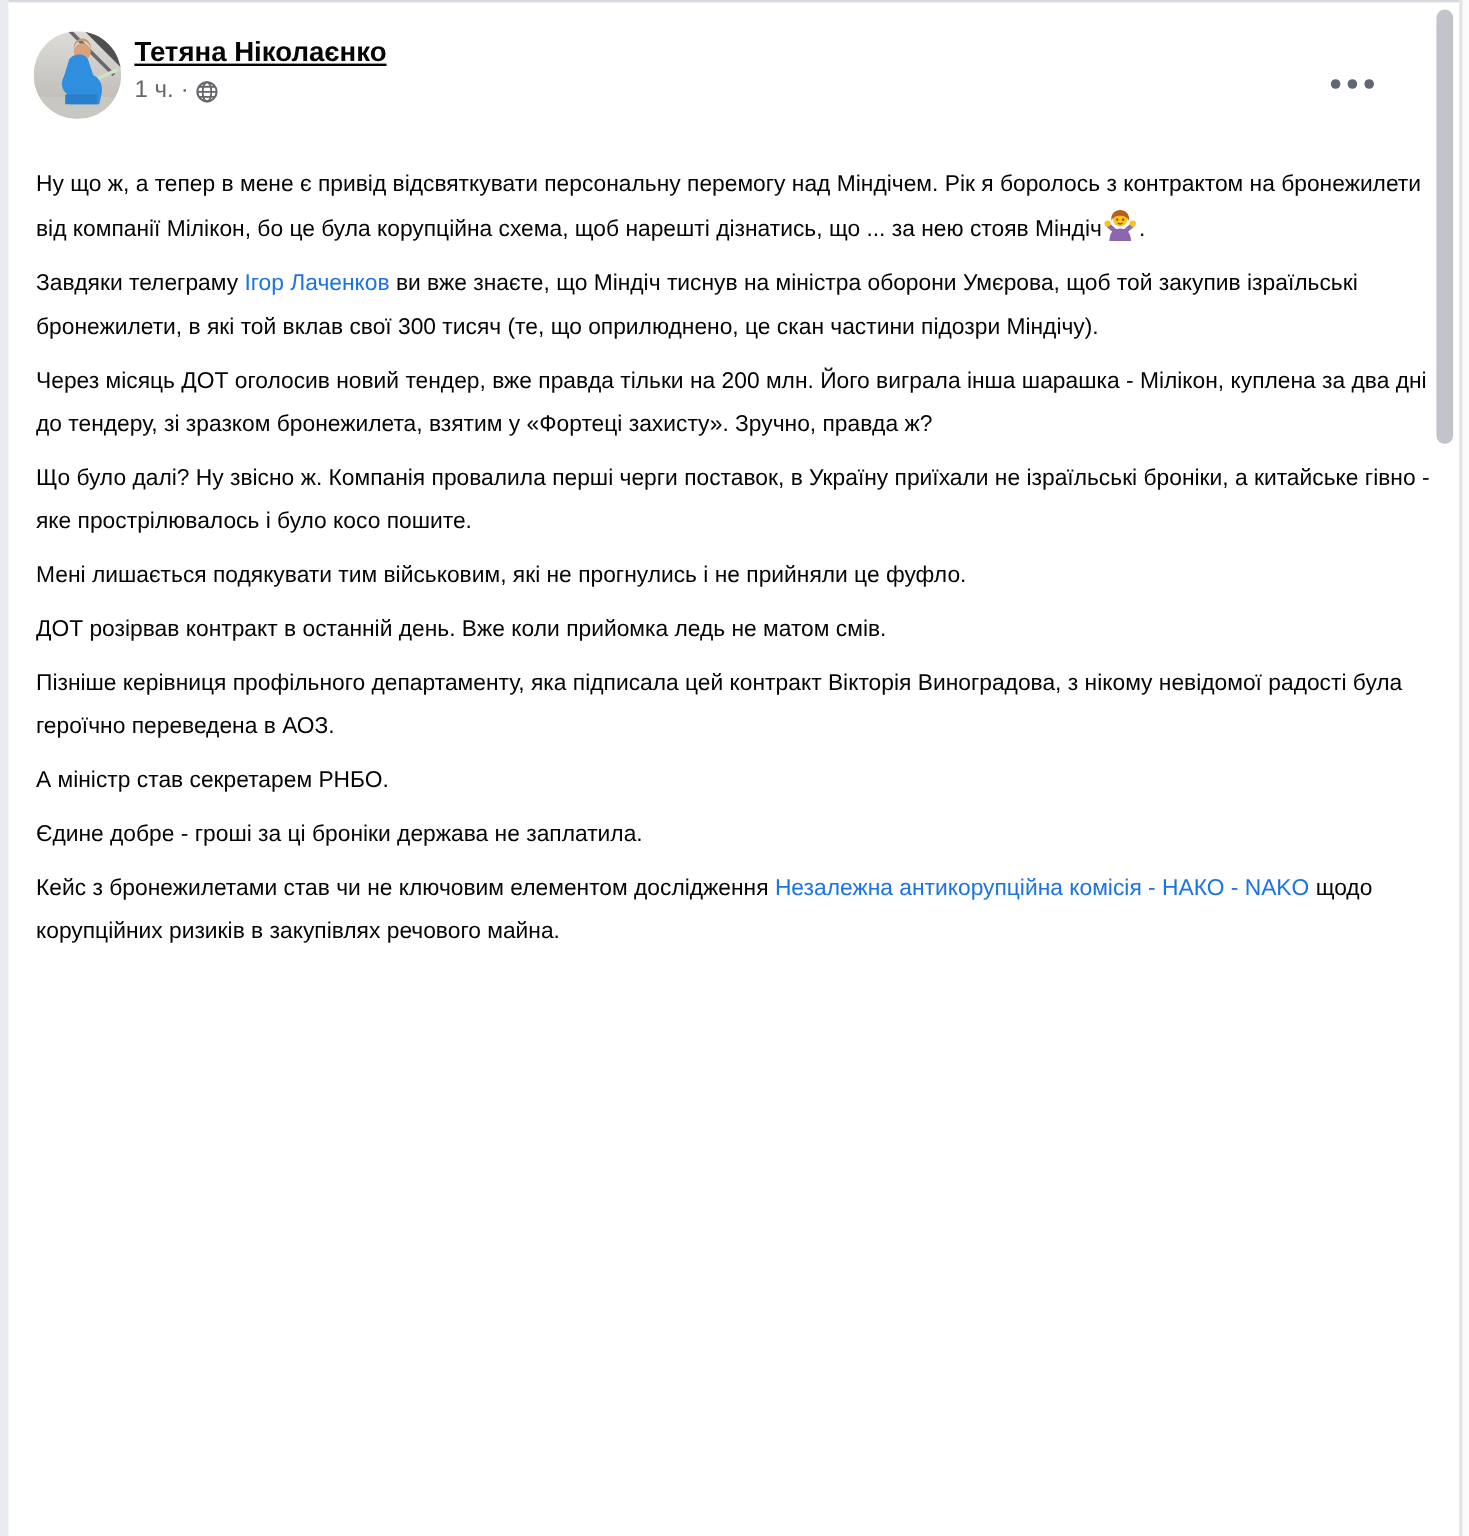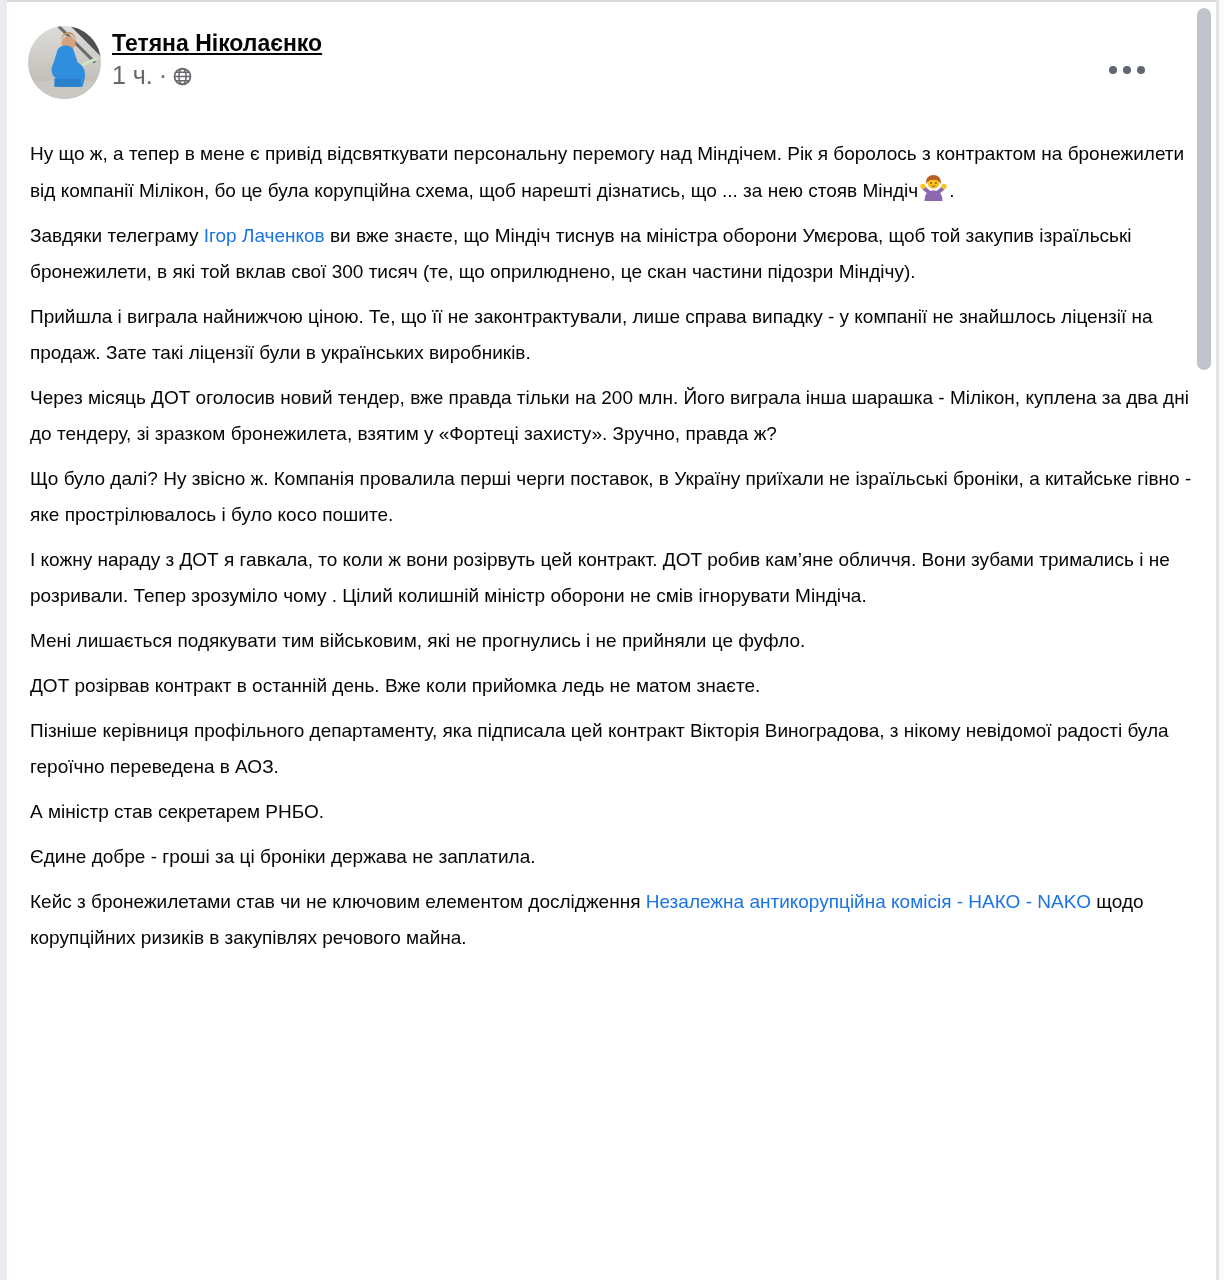--- a/index.html
+++ b/index.html
@@ -25,21 +25,21 @@
   .header{position:relative;height:92px;margin:24px 0 0 21px;}
   .avatar{
     position:absolute;left:0;top:0;width:73px;height:73px;border-radius:50%;
     overflow:hidden;box-shadow:inset 0 0 0 1px rgba(0,0,0,.08);cursor:pointer;
   }
   .avatar svg{display:block;width:100%;height:100%;}
   .author-block{position:absolute;left:84px;top:3px;}
   .author-name{
     font-size:23px;font-weight:700;color:#050505;line-height:28px;cursor:pointer;text-decoration:underline;
   }
-  .meta-row{display:flex;align-items:center;gap:6px;margin-top:6px;color:#65676b;font-size:25px;line-height:24px;}
+  .meta-row{display:flex;align-items:center;gap:6px;margin-top:6px;color:#65676b;font-size:20px;line-height:24px;}
   .globe-icon{display:inline-flex;margin-top:2px;}
   .menu-button{
     position:absolute;right:44px;top:22px;width:52px;height:44px;
     display:flex;align-items:center;justify-content:center;gap:6px;cursor:pointer;border-radius:8px;
   }
   .menu-button i{width:8px;height:8px;border-radius:50%;background:#606770;display:block;}
 
   
   .body-text{margin:18px 0 0 23px;width:1162px;color:#050505;font-size:19px;line-height:36px;}
   .body-text p{margin:0 0 9px 0;padding:0;}
@@ -110,24 +110,22 @@
     <circle cx="20.8" cy="12.8" r="1" fill="#5d4037"></circle>
     <path d="M16 16.2c1.2 1 2.8 1 4 0" stroke="#5d4037" stroke-width="1" fill="none" stroke-linecap="round"></path>
     <path d="M12.6 23.5 L7 18.8" stroke="#8d67ad" stroke-width="4.4" stroke-linecap="round"></path>
     <path d="M23.4 23.5 L29 18.8" stroke="#8d67ad" stroke-width="4.4" stroke-linecap="round"></path>
     <circle cx="5.8" cy="16.6" r="3" fill="#fcc21b"></circle>
     <circle cx="30.2" cy="16.6" r="3" fill="#fcc21b"></circle>
     <path d="M18 21.4c-5.2 0-8.8 2.7-9.9 7.6-.4 1.7-.6 3-.6 4.6h21c0-1.6-.2-2.9-.6-4.6-1.1-4.9-4.7-7.6-9.9-7.6z" fill="#8d67ad"></path>
   </svg>
 </span>.</p>
       <p>Завдяки телеграму <a class="post-link" href="#">Ігор Лаченков</a> ви вже знаєте, що Міндіч тиснув на міністра оборони Умєрова, щоб той закупив ізраїльські бронежилети, в які той вклав свої 300 тисяч (те, що оприлюднено, це скан частини підозри Міндічу).</p>
-      <p>Прийшла і виграла найнижчою ціною. Те, що її не законтрактували, лише справа випадку - у компанії не знайшлось ліцензії на продаж. Зате такі ліцензії були в українських виробників.</p>
       <p>Через місяць ДОТ оголосив новий тендер, вже правда тільки на 200 млн. Його виграла інша шарашка - Мілікон, куплена за два дні до тендеру, зі зразком бронежилета, взятим у «Фортеці захисту». Зручно, правда ж?</p>
       <p>Що було далі? Ну звісно ж. Компанія провалила перші черги поставок, в Україну приїхали не ізраїльські броніки, а китайське гівно - яке прострілювалось і було косо пошите.</p>
-      <p>І кожну нараду з ДОТ я гавкала, то коли ж вони розірвуть цей контракт. ДОТ робив кам’яне обличчя. Вони зубами тримались і не розривали. Тепер зрозуміло чому . Цілий колишній міністр оборони не смів ігнорувати Міндіча.</p>
       <p>Мені лишається подякувати тим військовим, які не прогнулись і не прийняли це фуфло.</p>
-      <p>ДОТ розірвав контракт в останній день. Вже коли прийомка ледь не матом знаєте.</p>
+      <p>ДОТ розірвав контракт в останній день. Вже коли прийомка ледь не матом смів.</p>
       <p>Пізніше керівниця профільного департаменту, яка підписала цей контракт Вікторія Виноградова, з нікому невідомої радості була героїчно переведена в АОЗ.</p>
       <p>А міністр став секретарем РНБО.</p>
       <p>Єдине добре - гроші за ці броніки держава не заплатила.</p>
       <p>Кейс з бронежилетами став чи не ключовим елементом  дослідження <a class="post-link" href="#">Незалежна антикорупційна комісія - НАКО - NAKO</a> щодо корупційних ризиків в закупівлях речового майна.</p>
     </div>
 </div>
 
 </body></html>

